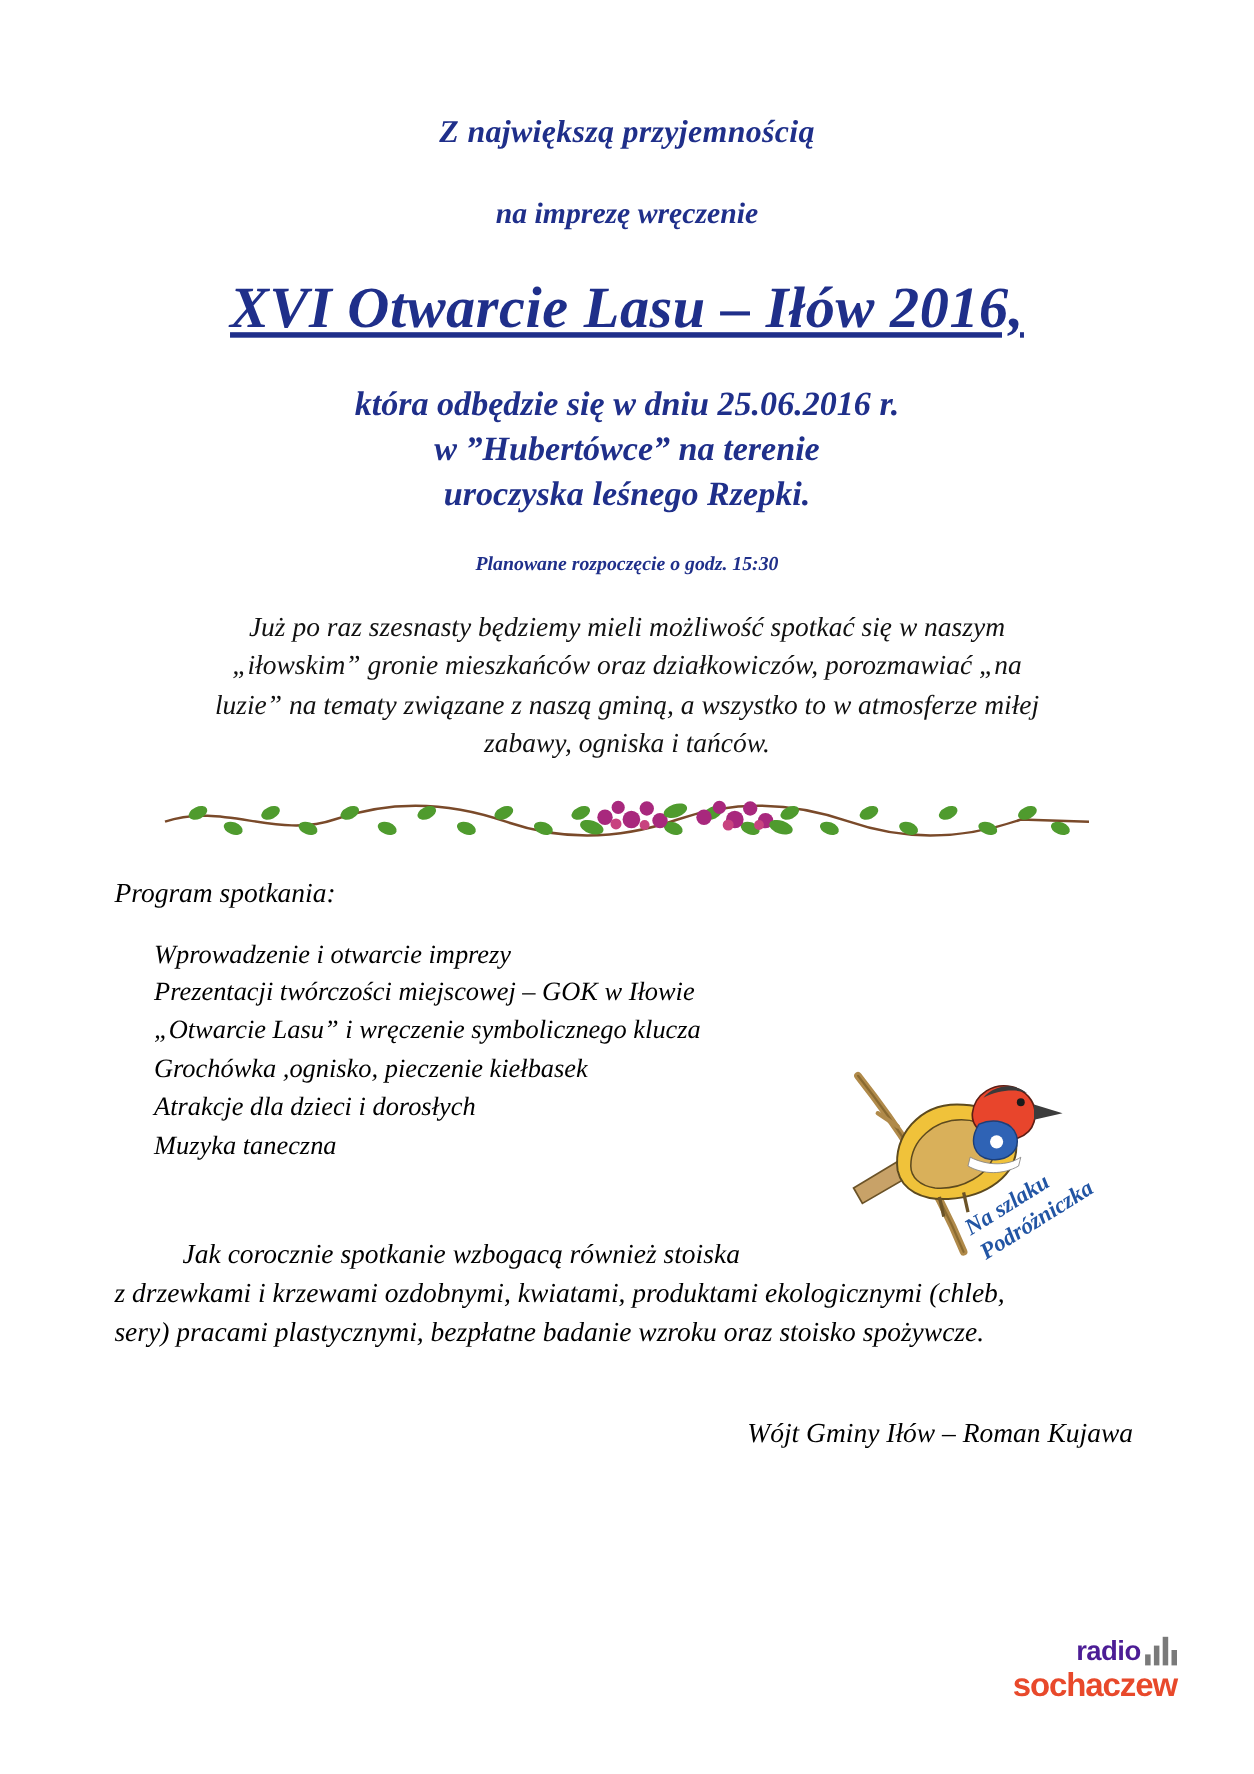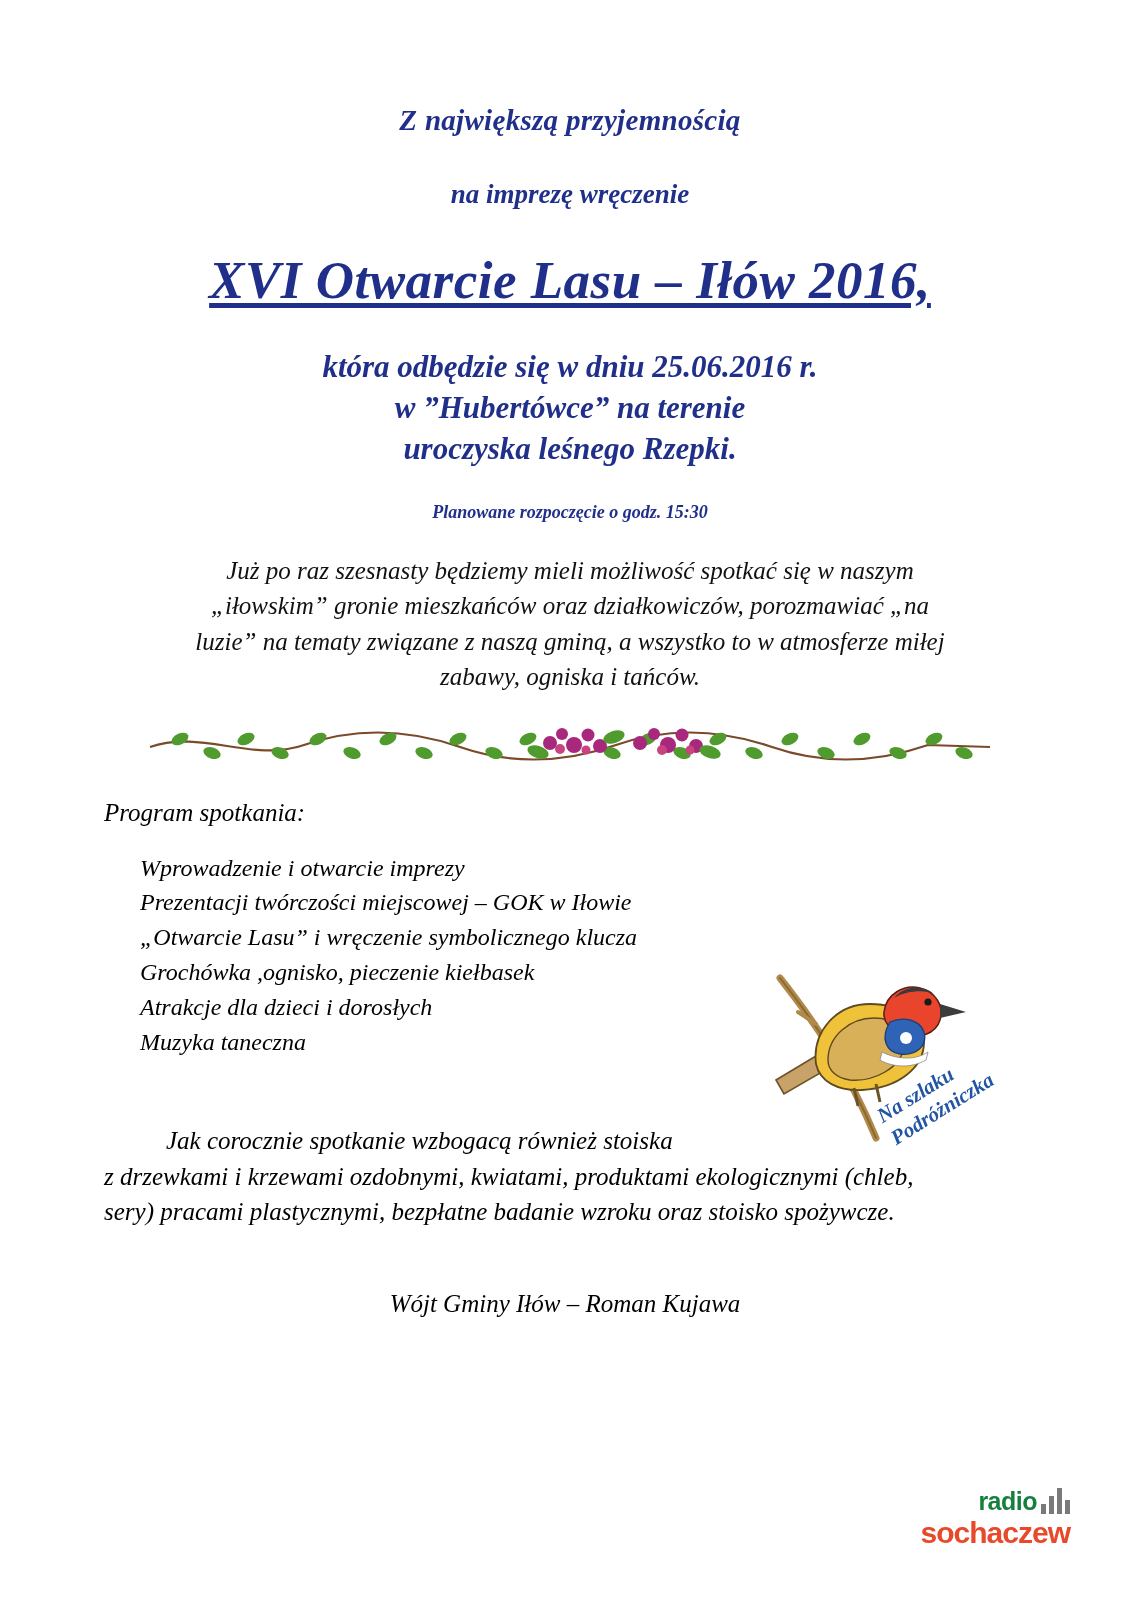--- a/index.html
+++ b/index.html
@@ -130,21 +130,21 @@
     padding-top: 64px;
     padding-left: 4px;
     text-align: left;
   }
   .closing .ind { display: inline-block; width: 62px; }
 
   
   .signature {
     font-size: 25px;
     font-style: italic;
-    text-align: center;
+    text-align: right;
     padding-top: 60px;
     padding-right: 10px;
   }
 
   
   .radio-logo {
     position: absolute;
     right: 70px;
     bottom: 36px;
     width: 176px;
@@ -155,21 +155,21 @@
     display: flex;
     align-items: flex-end;
     justify-content: flex-end;
     gap: 4px;
     height: 30px;
   }
   .radio-word {
     font-family: "Liberation Sans", sans-serif;
     font-weight: bold;
     font-size: 25px;
-    color: #15803d;
+    color: #4c1d95;
     letter-spacing: -0.5px;
     line-height: 1;
   }
   .bars {
     display: flex;
     align-items: flex-end;
     gap: 3px;
     height: 26px;
   }
   .bars i {

